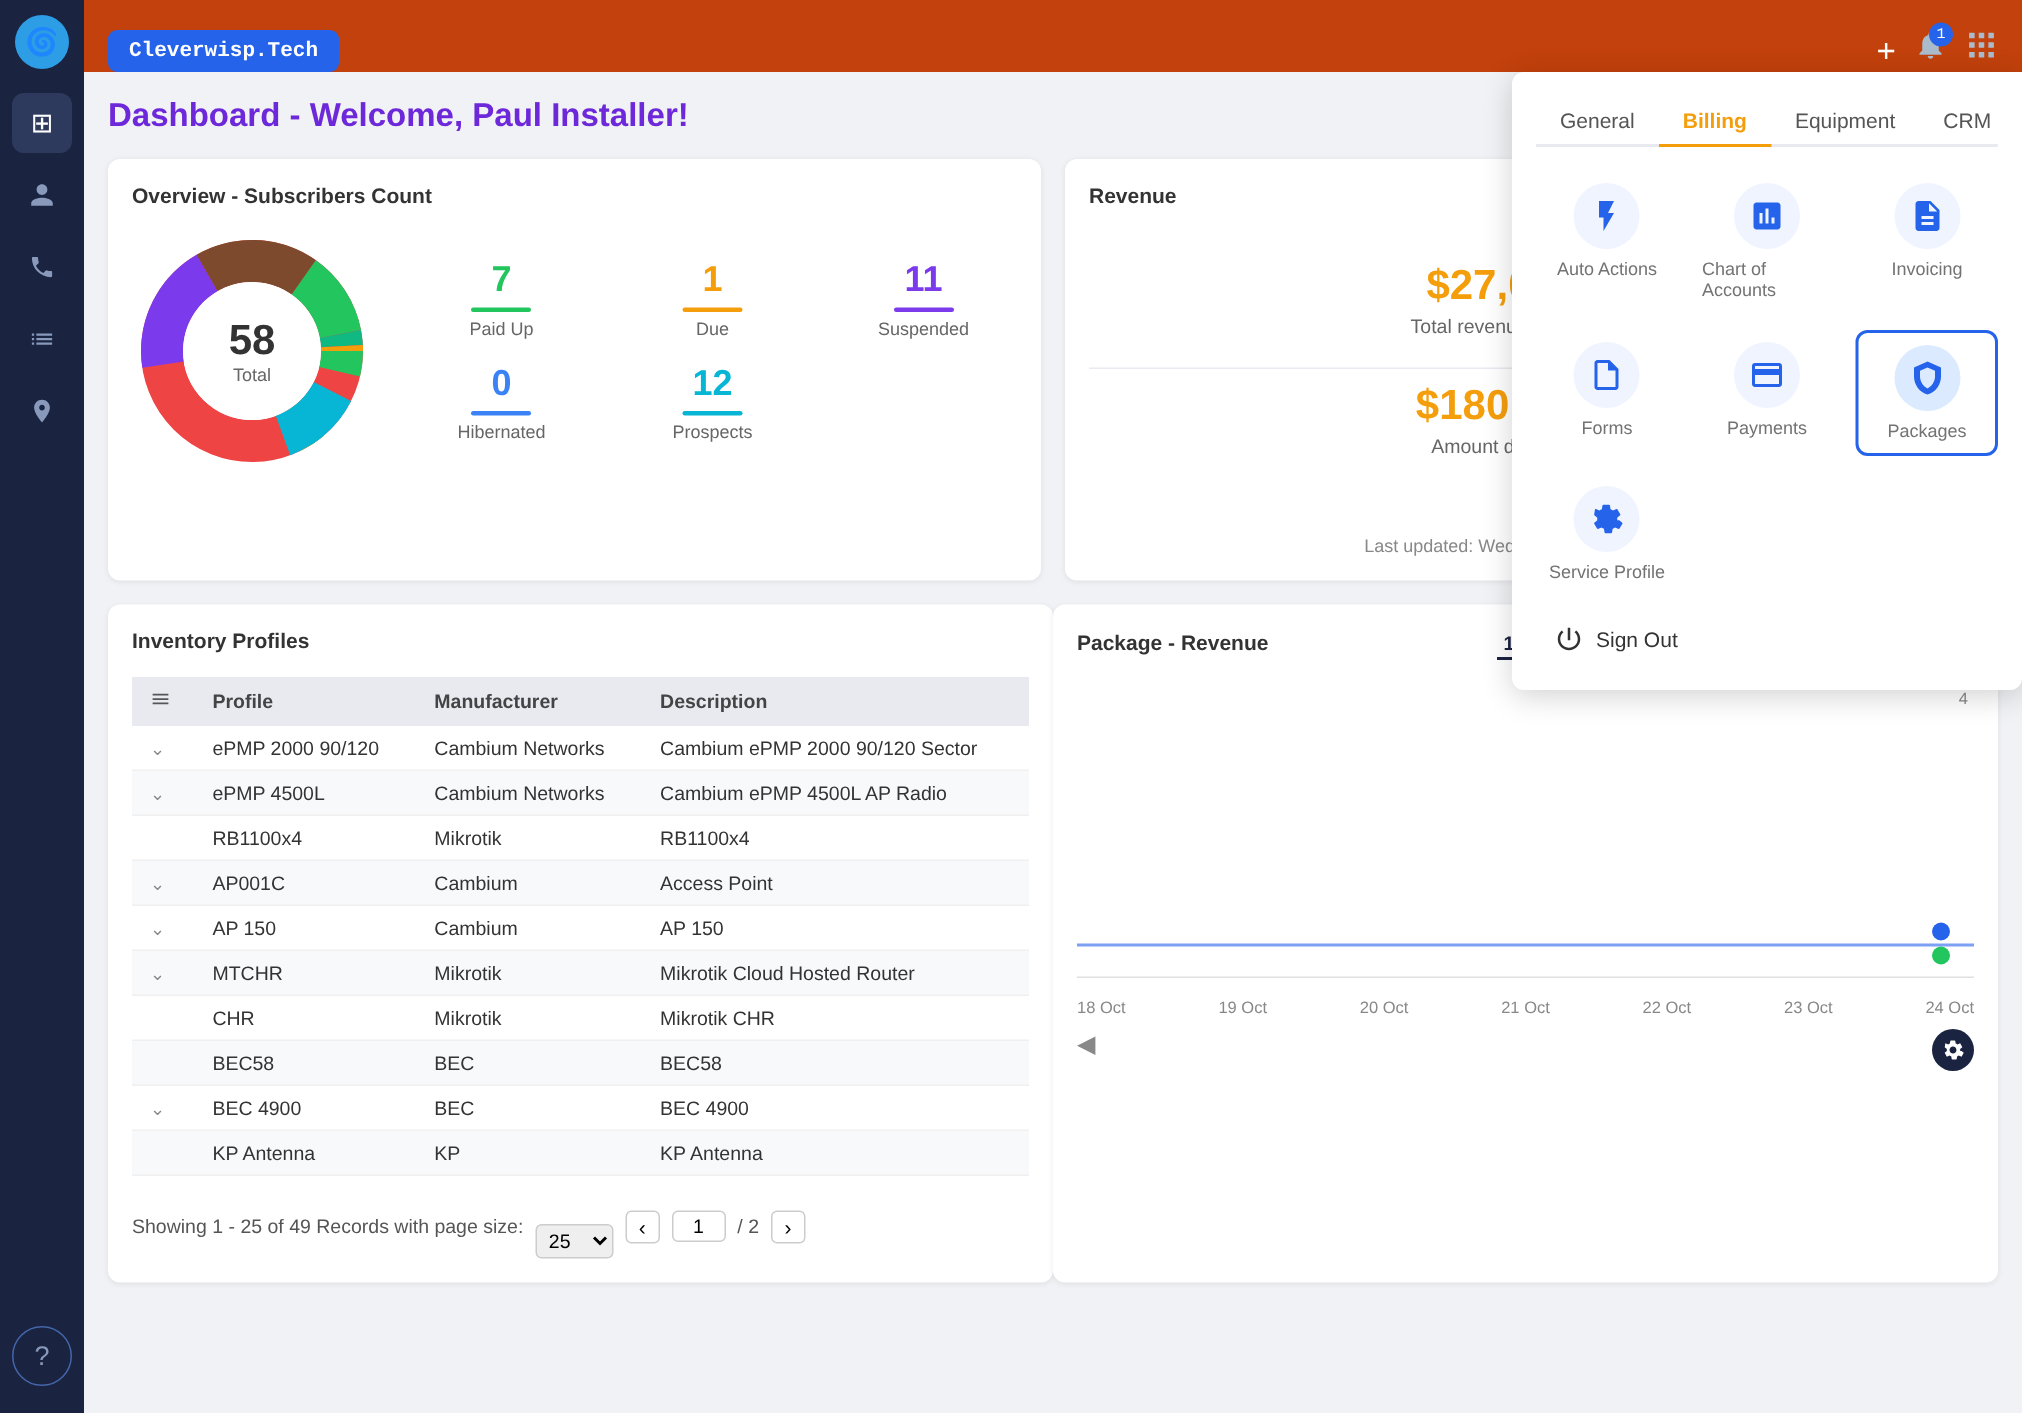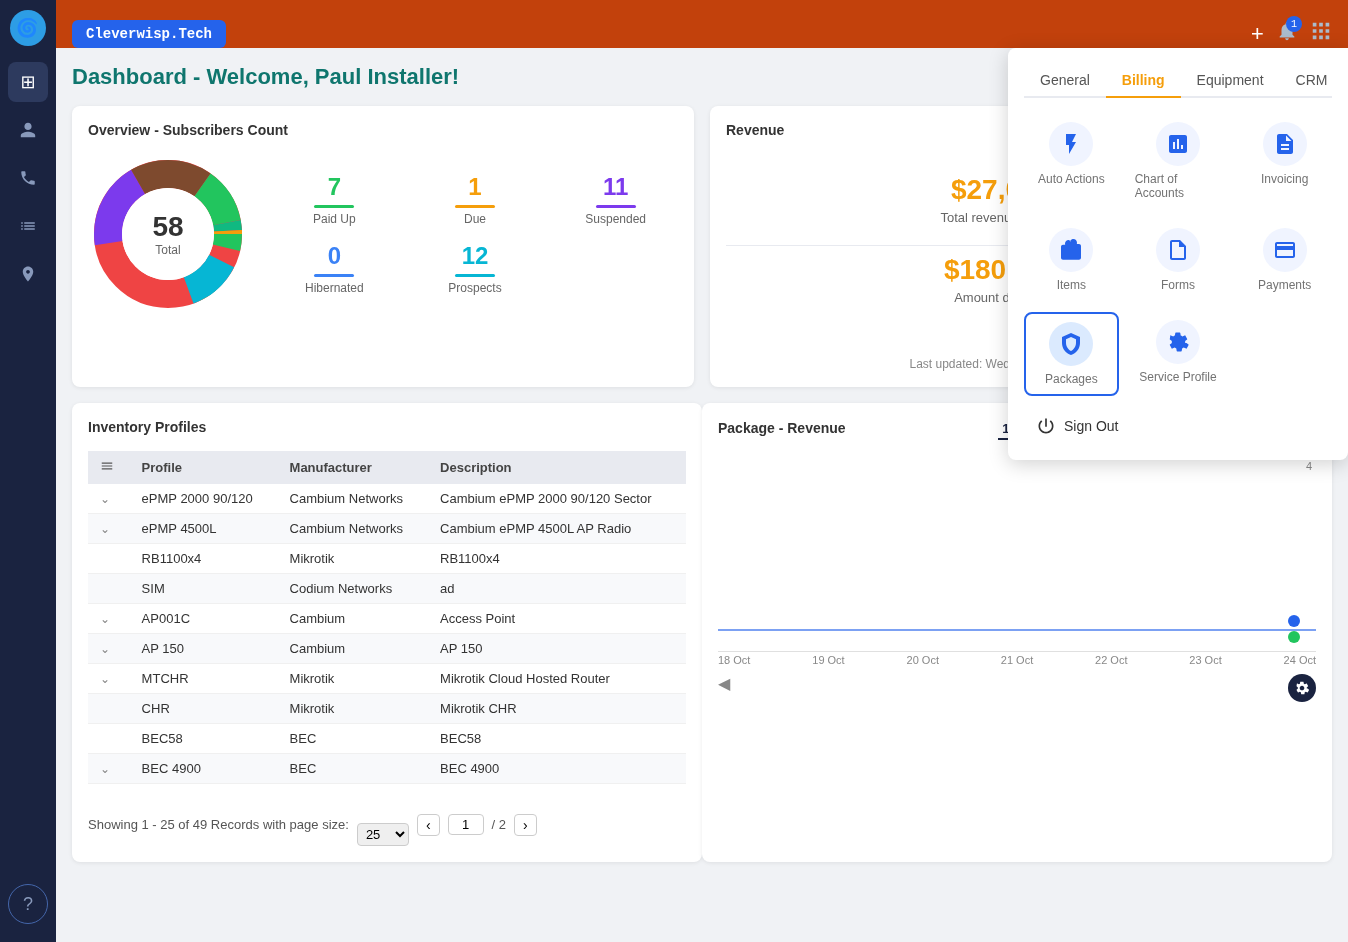--- a/index.html
+++ b/index.html
@@ -86,21 +86,21 @@
     .page-content {
       flex: 1;
       overflow-y: auto;
       padding: 16px;
       position: relative;
     }
 
     .page-title {
       font-size: 22px;
       font-weight: 600;
-      color: #0f766e;
+      color: #6d28d9;
       margin-bottom: 16px;
     }
 
     
     .dashboard-grid {
       display: grid;
       grid-template-columns: 1fr 1fr;
       gap: 16px;
       margin-bottom: 16px;
     }
@@ -314,21 +314,21 @@
     }
     .chart-y-label {
       position: absolute;
       right: 4px;
       font-size: 11px;
       color: #888;
     }
     .chart-x-labels {
       display: flex;
       justify-content: space-between;
-      margin-top: 2px;
+      margin-top: 14px;
       font-size: 11px;
       color: #888;
     }
 
     
     .dropdown-overlay {
       position: fixed;
       top: 48px;
       right: 0;
       width: 340px;
@@ -582,28 +582,20 @@
                 <tr>
       <td>
         
       </td>
       <td>RB1100x4</td>
       <td>Mikrotik</td>
       <td>RB1100x4</td>
     </tr>
                 <tr>
       <td>
-        
-      </td>
-      <td>SIM</td>
-      <td>Codium Networks</td>
-      <td>ad</td>
-    </tr>
-                <tr>
-      <td>
         <span class="expand-icon">⌄</span>
       </td>
       <td>AP001C</td>
       <td>Cambium</td>
       <td>Access Point</td>
     </tr>
                 <tr>
       <td>
         <span class="expand-icon">⌄</span>
       </td>
@@ -738,28 +730,20 @@
 
     <div class="dropdown-item">
       <div class="dropdown-icon">
         <svg width="24" height="24" viewBox="0 0 24 24" fill="#2563eb">
             <path d="M14 2H6c-1.1 0-2 .9-2 2v16c0 1.1.9 2 2 2h12c1.1 0 2-.9 2-2V8l-6-6zm2 16H8v-2h8v2zm0-4H8v-2h8v2zm-3-5V3.5L18.5 9H13z"></path>
           </svg>
       </div>
       <div class="dropdown-item-label">Invoicing</div>
     </div>
 
-    <div class="dropdown-item">
-      <div class="dropdown-icon">
-        <svg width="24" height="24" viewBox="0 0 24 24" fill="#2563eb">
-            <path d="M20 6h-2.18c.07-.44.18-.88.18-1.33C18 2.55 16.39 1 14.43 1c-1.3 0-2.43.66-3.13 1.67L12 3.7l-.3-.03C11.13 2.66 10.1 2 9.57 2 7.61 2 6 3.55 6 5.5c0 .45.11.89.18 1.33H4c-1.1 0-2 .9-2 2v11c0 1.1.9 2 2 2h16c1.1 0 2-.9 2-2V8c0-1.1-.9-2-2-2z"></path>
-          </svg>
-      </div>
-      <div class="dropdown-item-label">Items</div>
-    </div>
 
     <div class="dropdown-item">
       <div class="dropdown-icon">
         <svg width="24" height="24" viewBox="0 0 24 24" fill="#2563eb">
             <path d="M14 2H6c-1.1 0-2 .9-2 2v16c0 1.1.9 2 2 2h12c1.1 0 2-.9 2-2V8l-6-6zM6 20V4h7v5h5v11H6z"></path>
           </svg>
       </div>
       <div class="dropdown-item-label">Forms</div>
     </div>
 

